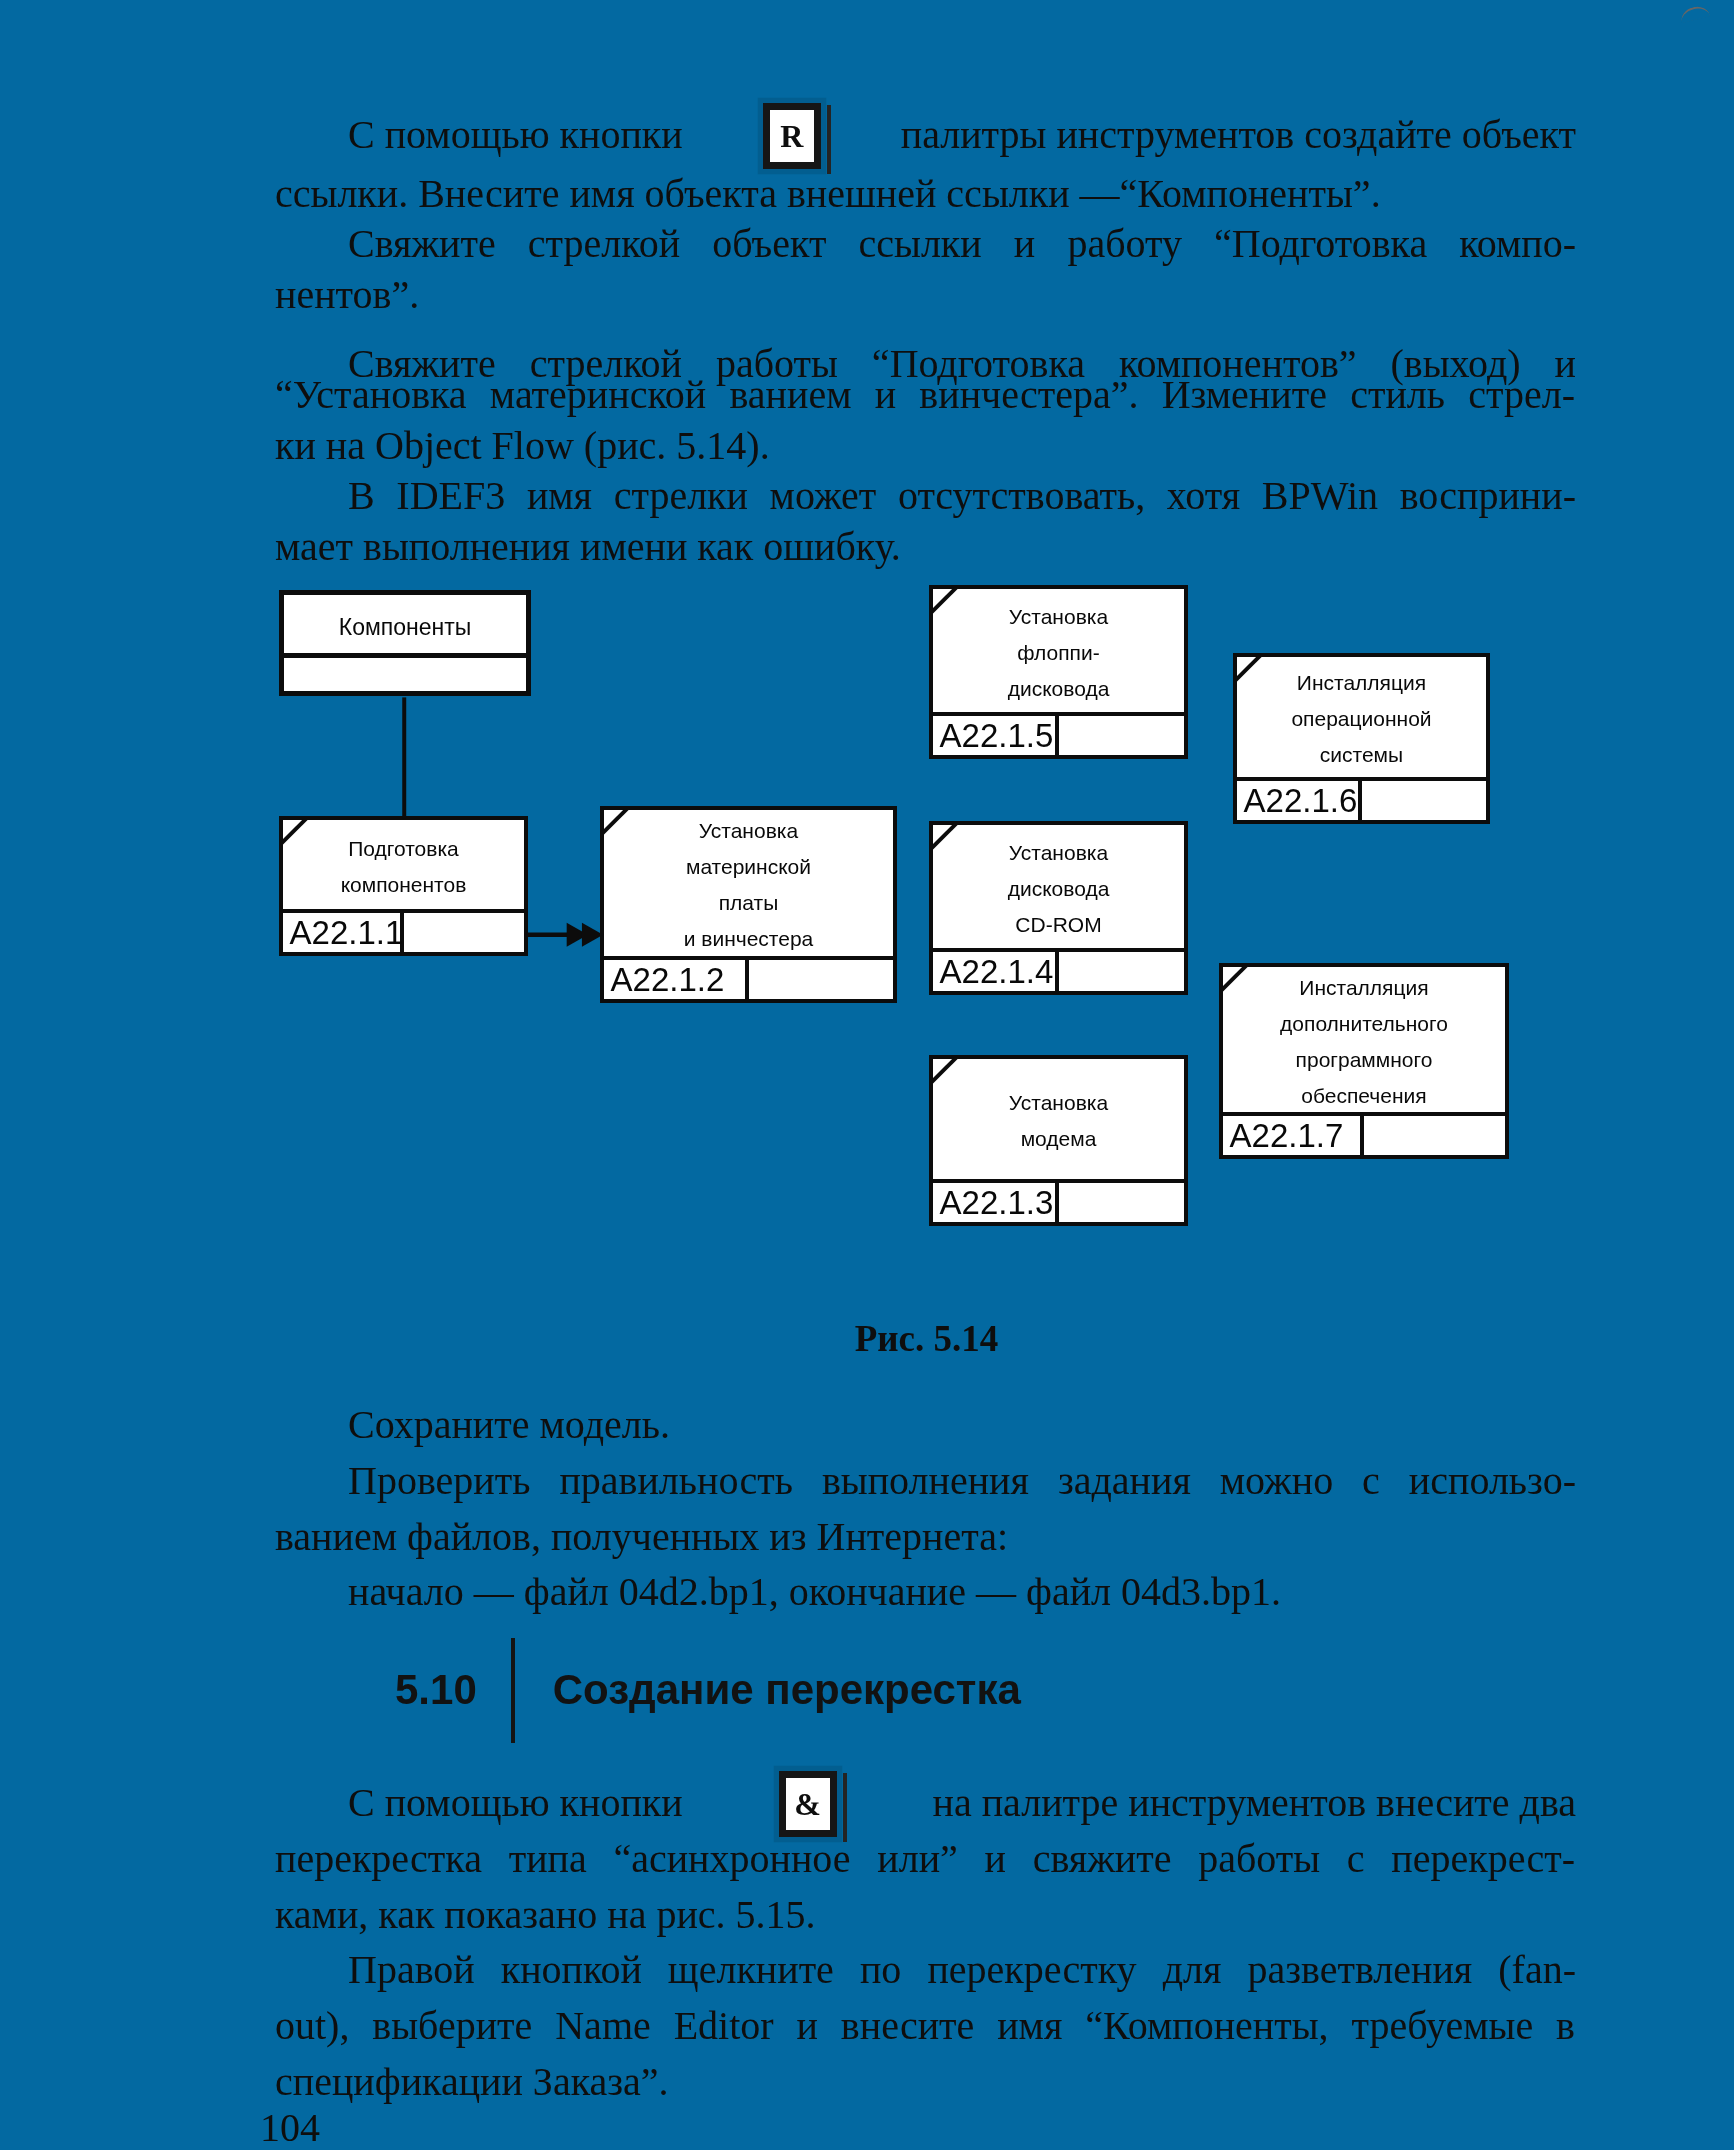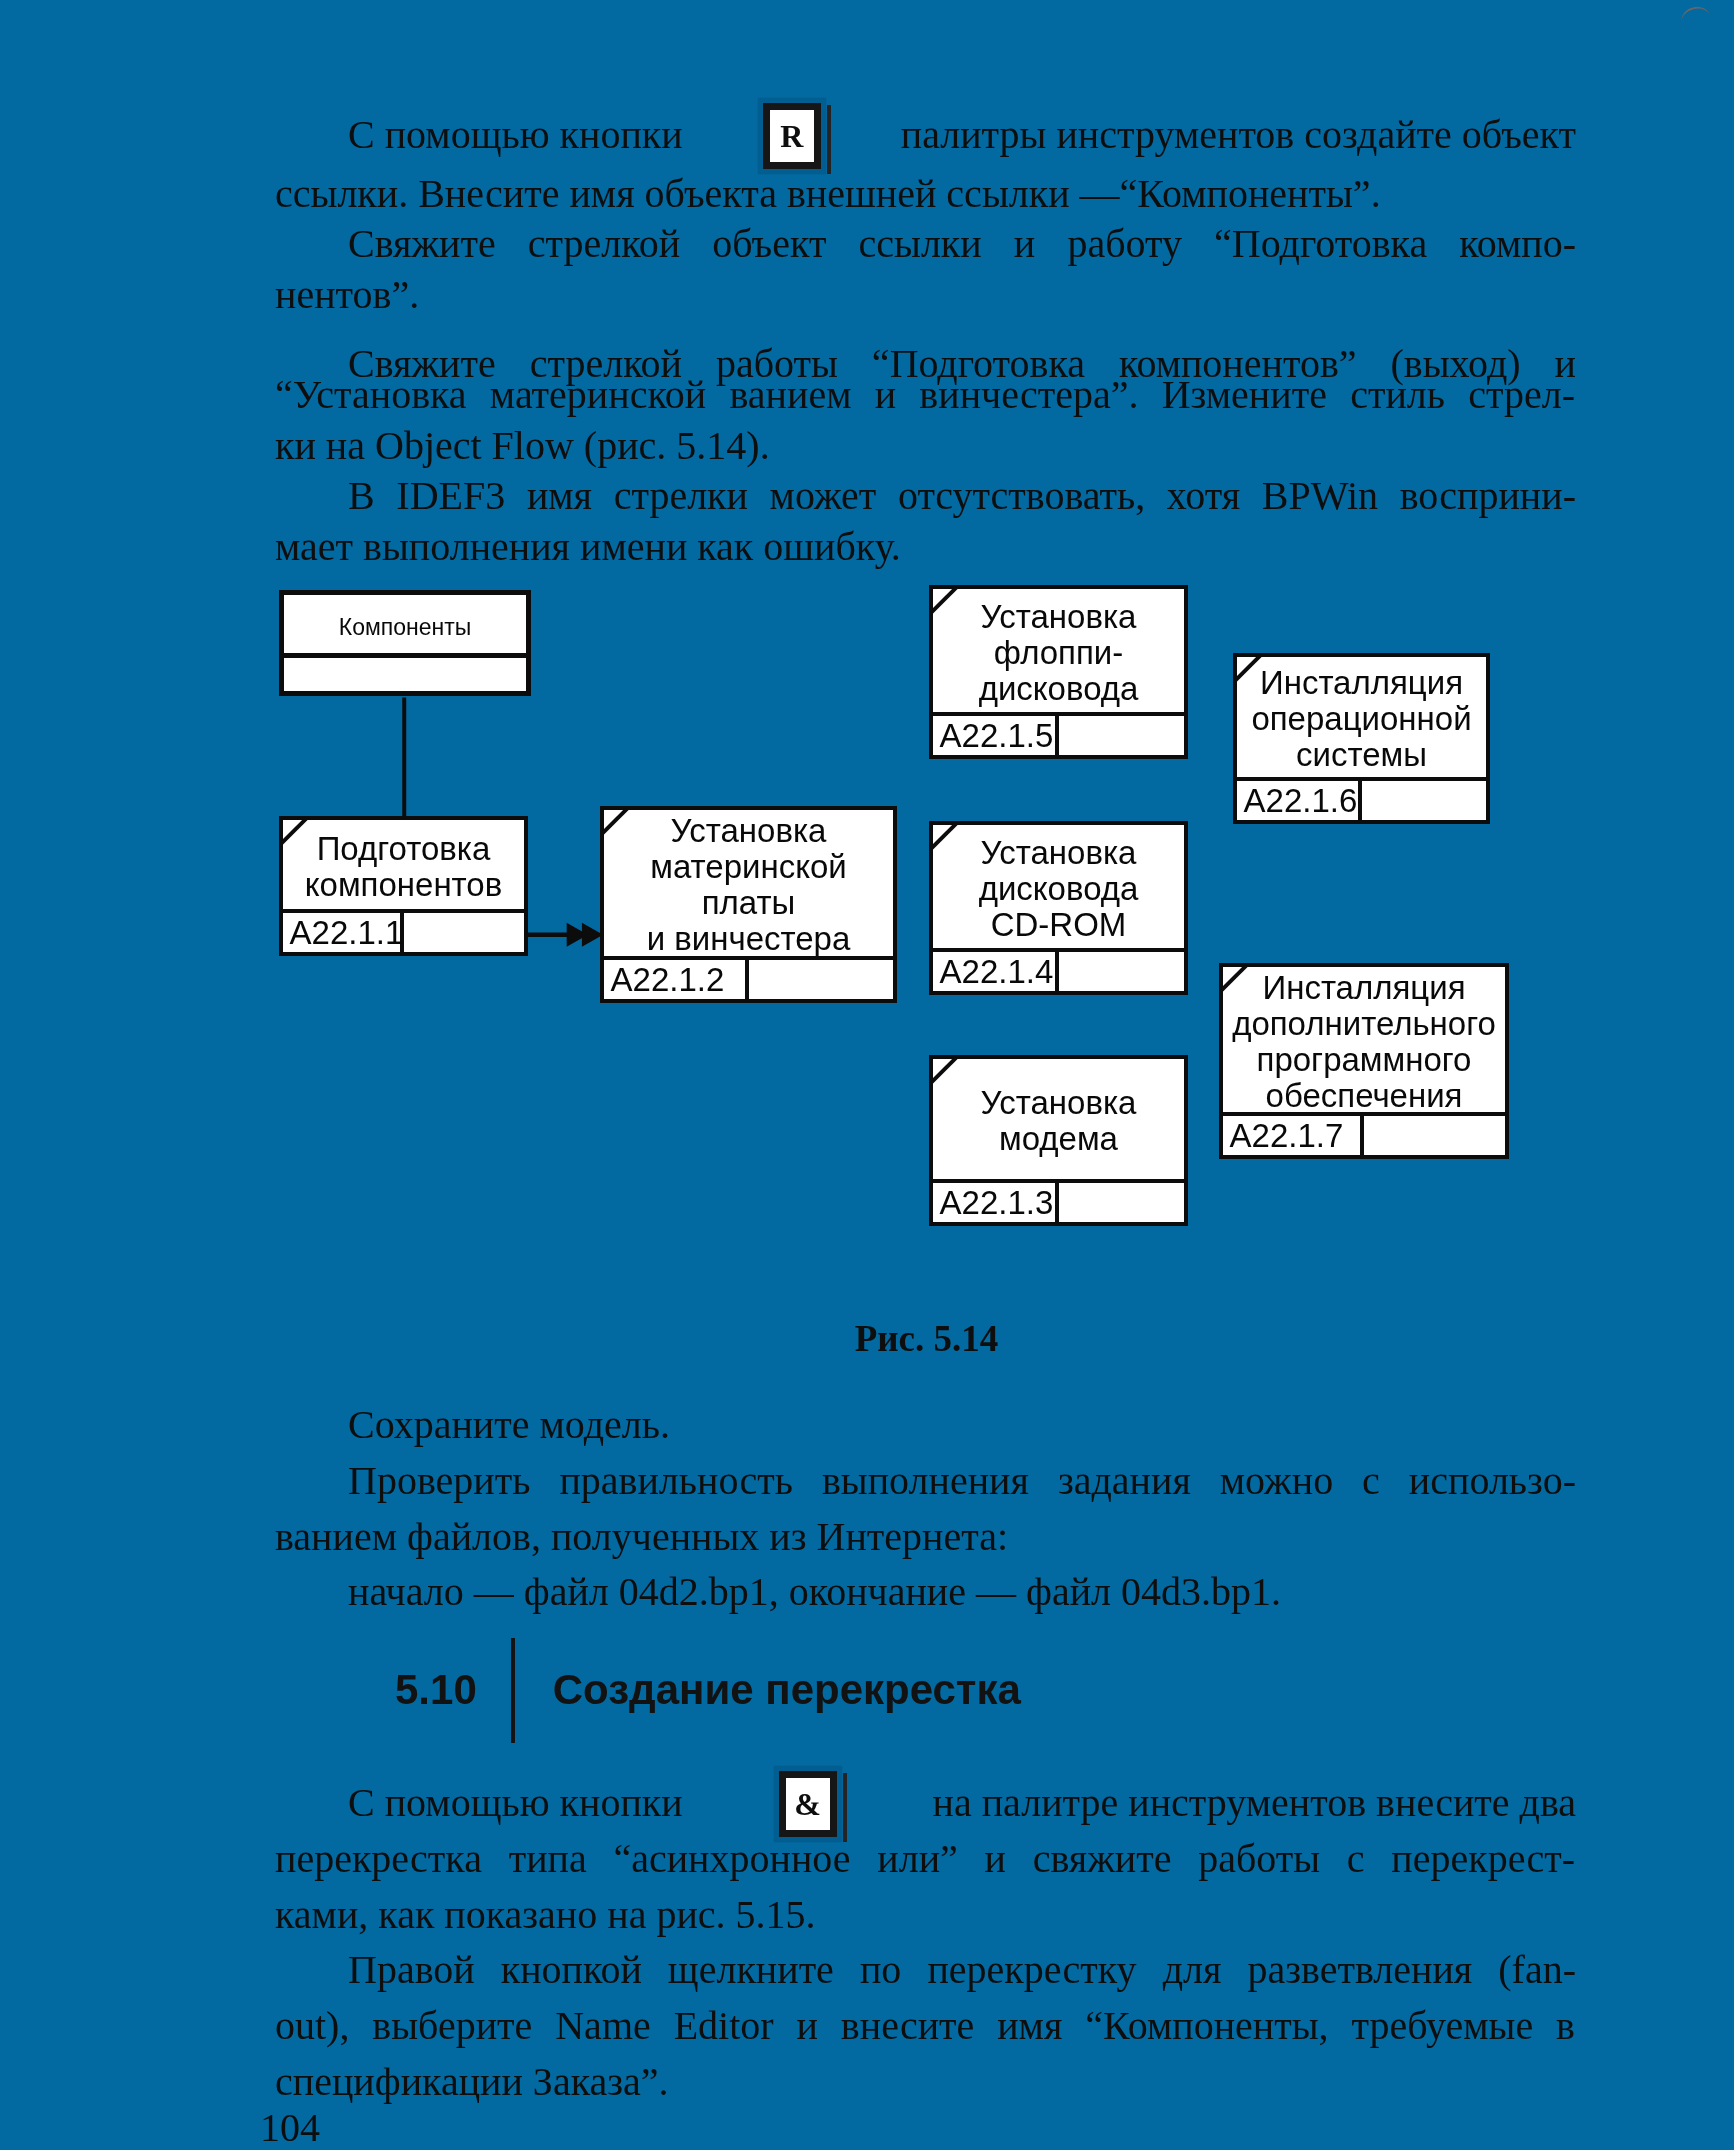--- a/index.html
+++ b/index.html
@@ -14,21 +14,21 @@
   
   .toolbtn{position:relative;display:inline-flex;align-items:center;justify-content:center;
            width:44px;height:52px;border:7.3px solid #161616;background:#fff;
            font-family:"Liberation Serif","DejaVu Serif",serif;font-weight:bold;font-size:32px;
            margin-top:-8px;box-shadow:0 0 0 5.3px rgba(0,0,0,0.10);}
   .toolbtn::after{content:"";position:absolute;right:-17px;top:-5.3px;width:4px;height:69px;background:#242424;}
 
   
   .ubox{position:absolute;border:4.6px solid #0c0c0c;background:#fff;box-sizing:border-box;}
   .uname{position:absolute;left:0;right:0;top:0;bottom:39px;display:flex;align-items:center;justify-content:center;
-         text-align:center;font-family:"Liberation Sans","DejaVu Sans",sans-serif;font-size:33px;line-height:36px;
+         text-align:center;font-family:"Liberation Sans","DejaVu Sans",sans-serif;font-size:21px;line-height:36px;
          white-space:pre-line;color:#090909;}
   .strip{position:absolute;left:0;right:0;bottom:0;height:39px;border-top:4.6px solid #0c0c0c;display:flex;}
   .idcell{width:50%;border-right:4.6px solid #0c0c0c;display:flex;align-items:center;padding-left:6.6px;
           box-sizing:border-box;font-family:"Liberation Sans","DejaVu Sans",sans-serif;font-size:33px;color:#090909;}
   .notch{position:absolute;left:-1.3px;top:-1.3px;}
   .rname{position:absolute;left:0;right:0;top:0;height:64px;display:flex;align-items:center;justify-content:center;
          font-family:"Liberation Sans","DejaVu Sans",sans-serif;font-size:23px;color:#090909;}
   .rblank{position:absolute;left:0;right:0;bottom:0;height:33px;border-top:5.3px solid #0c0c0c;}
   .connector-layer{position:absolute;left:265px;top:571px;}
 

